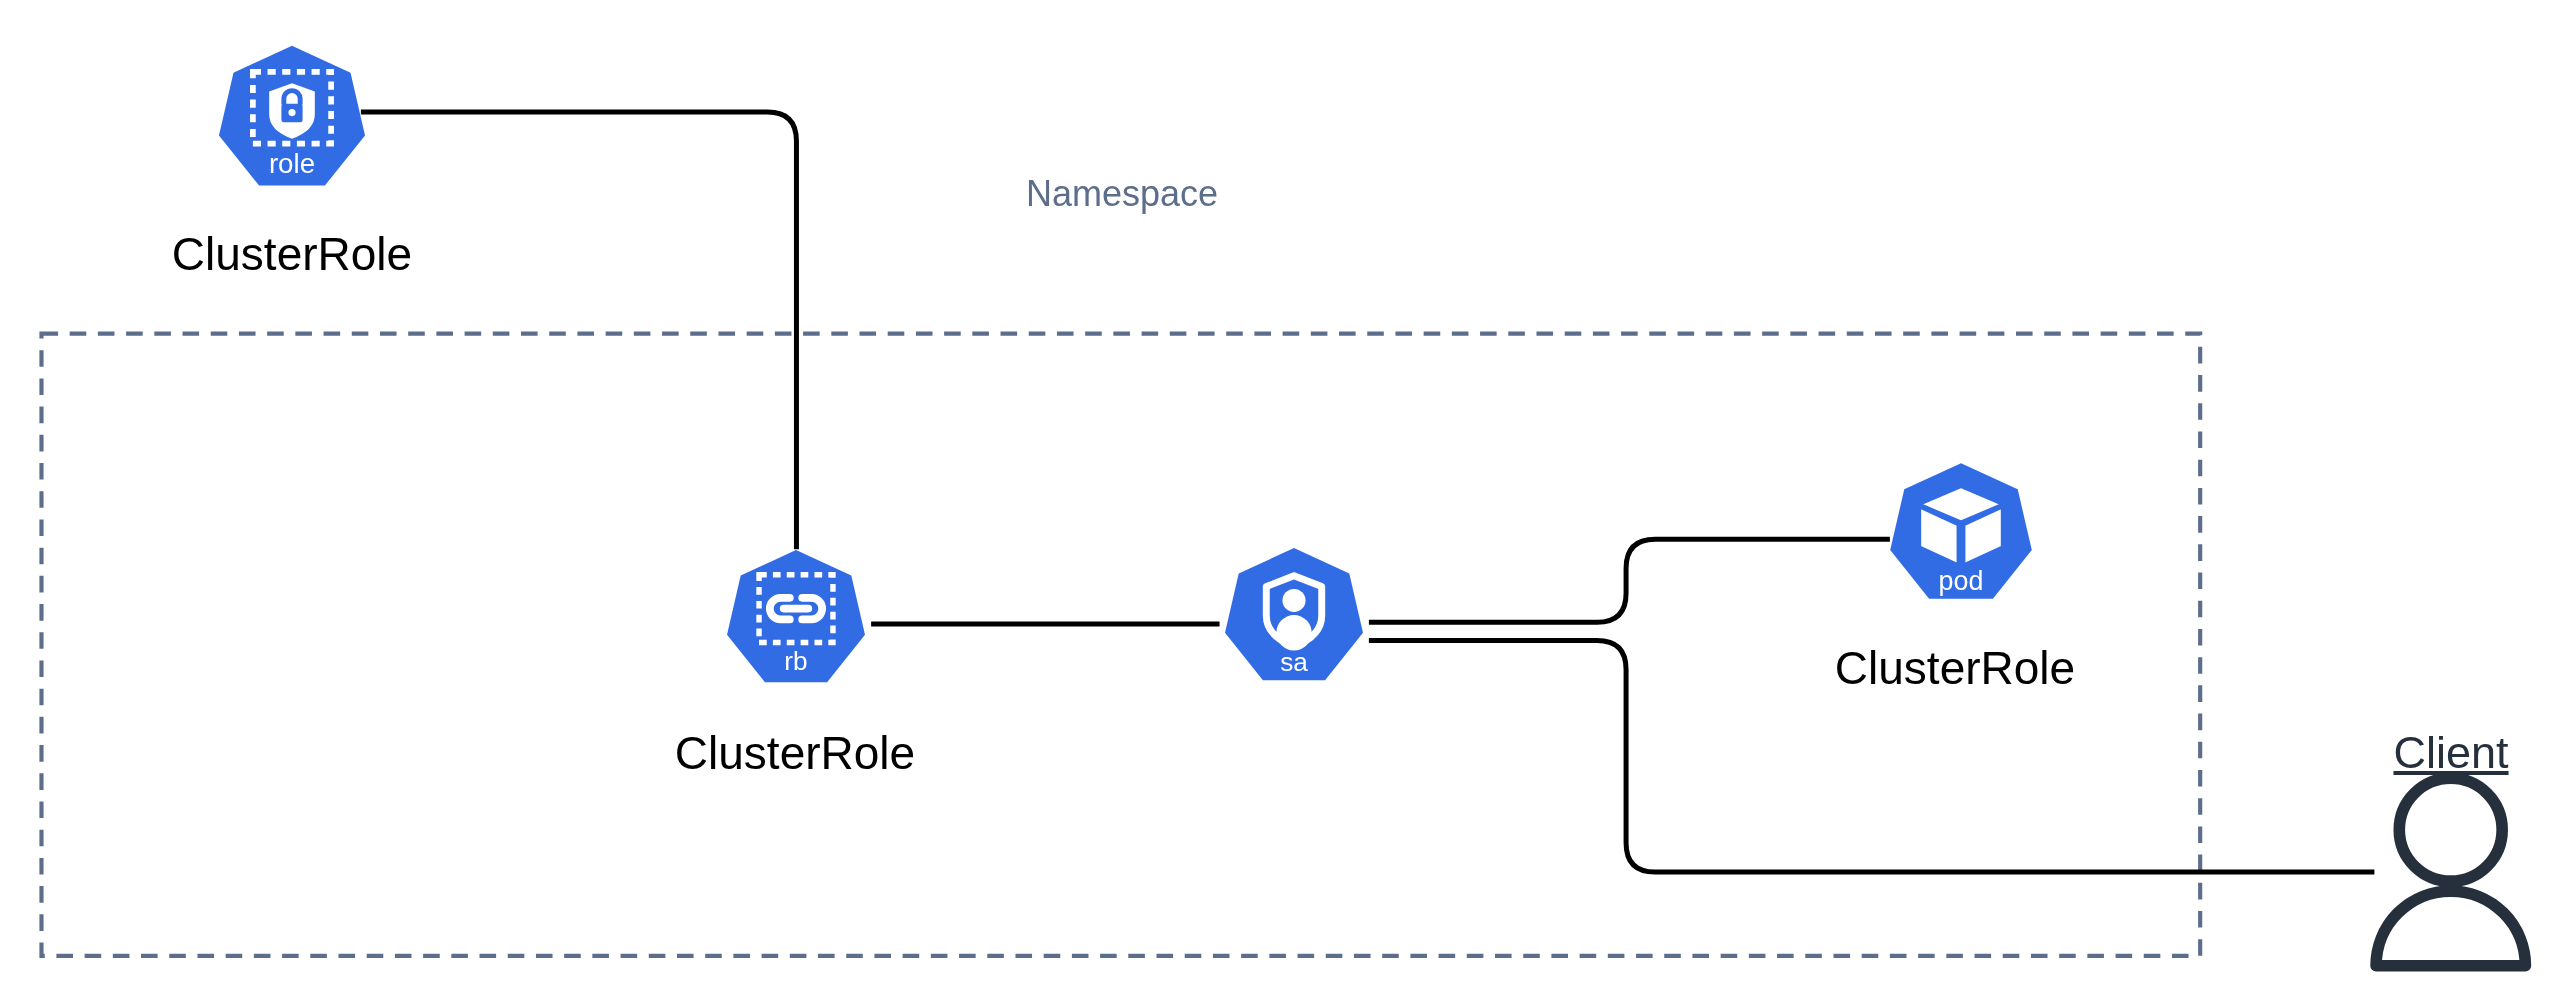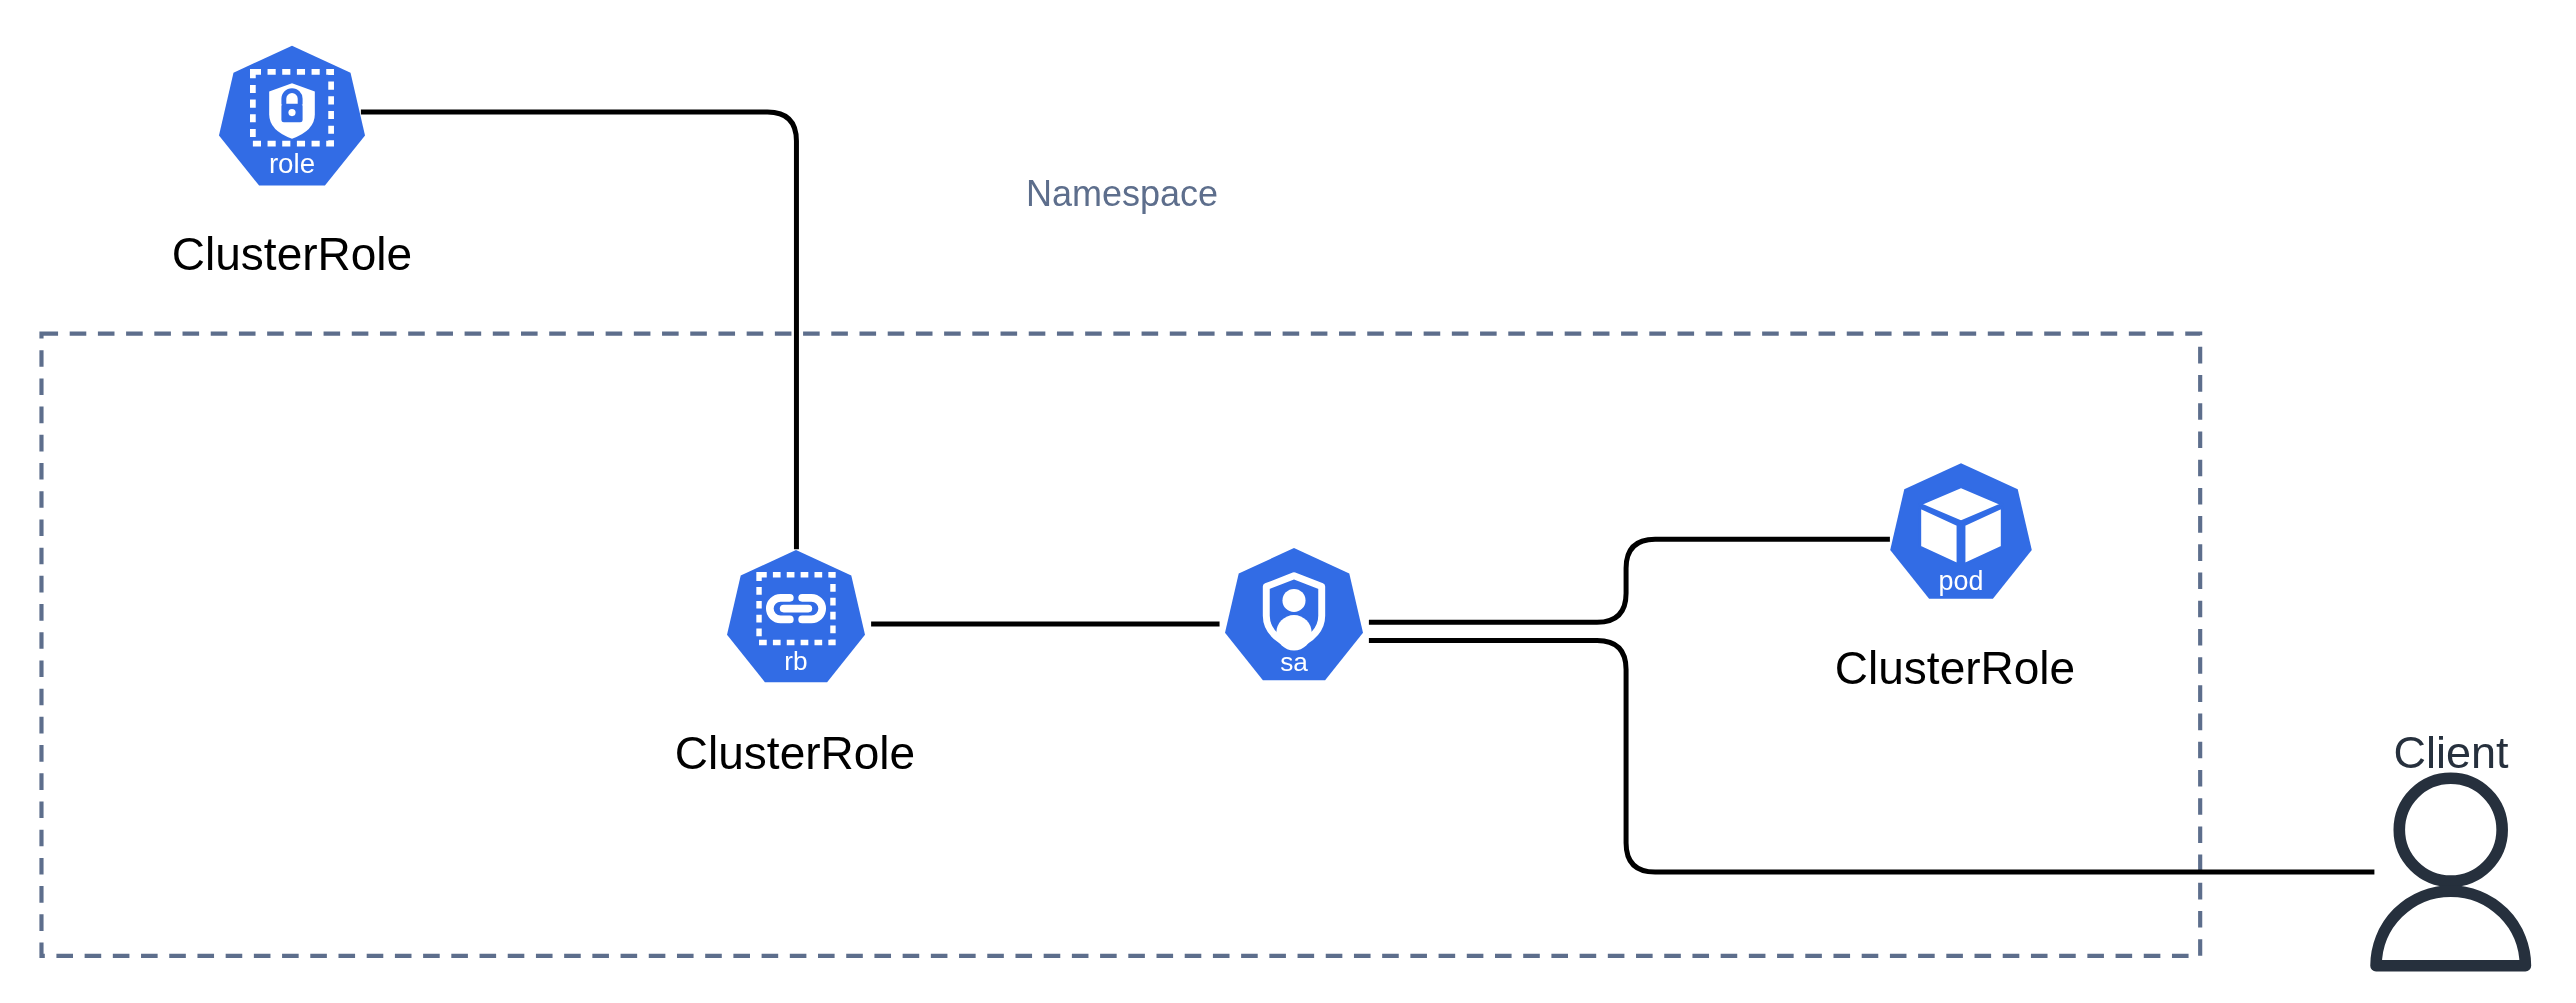--- a/index.html
+++ b/index.html
@@ -48,20 +48,21 @@
   }
   .client-label {
     position: absolute;
     font-family: "Liberation Sans", sans-serif;
     font-size: 45px;
     line-height: 1;
     color: #26303d;
     white-space: nowrap;
     text-align: center;
     transform: translateX(-50%);
+    text-decoration: underline;
   }
   .k8s-node {
     position: absolute;
     transform: translate(-50%, -50%);
   }
   .k8s-node svg { display: block; }
   .glyph-text {
     font-family: "Liberation Sans", sans-serif;
     fill: #ffffff;
   }

